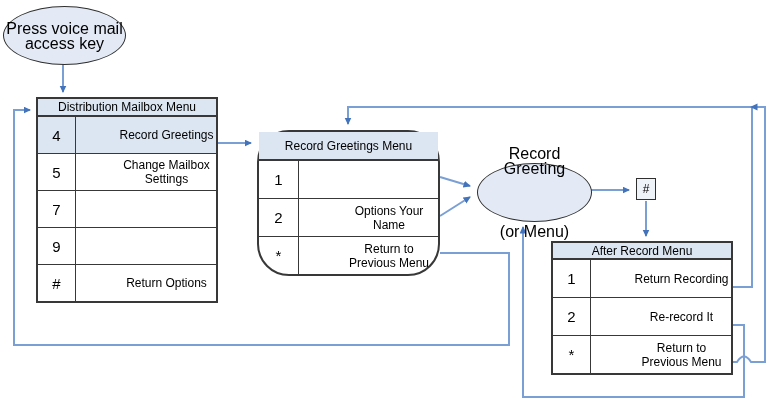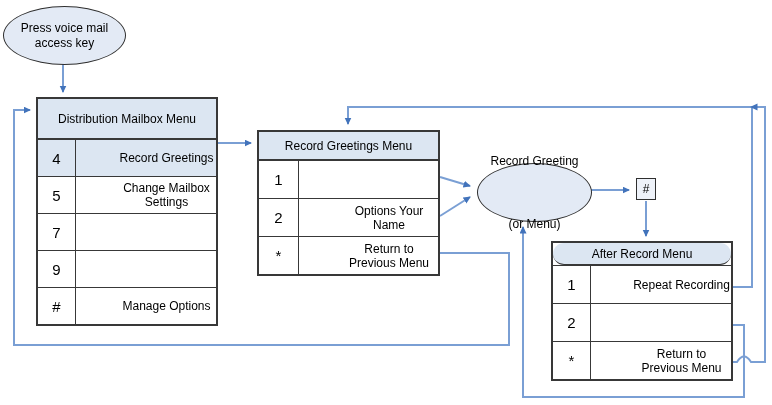--- a/index.html
+++ b/index.html
@@ -11,21 +11,21 @@
     color:#000;
     overflow:hidden;
   }
   #connectors{position:absolute;left:0;top:0;width:772px;height:405px;pointer-events:none;}
   .ellipse{
     position:absolute;
     background:#e3eaf5;
     border:1.6px solid #2f2f2f;
     border-radius:50%;
     display:flex;flex-direction:column;align-items:center;justify-content:center;
-    font-size:12px;line-height:15px;text-align:center;
+    font-size:16px;line-height:15px;text-align:center;
   }
   .menu-table{
     position:absolute;
     background:#ffffff;
     border:2px solid #383838;
     box-sizing:border-box;
   }
   .menu-header{
     background:#dce6f2;
     display:flex;align-items:center;justify-content:center;
@@ -48,31 +48,31 @@
   .menu-row .label{
     flex:1;
     display:flex;align-items:center;justify-content:center;
     font-size:12px;
     text-align:center;
     margin-left:41px;
   }
   .menu-row.highlight{background:#dce6f2;}
   
   .t1{left:36px;top:97px;width:182px;}
-  .t1 .menu-header{height:40px;}
+  .t1 .menu-header{height:17px;}
   .t1 .menu-row{height:37px;}
   .t1 .key{width:38px;}
   
-  .t2{left:257px;top:130px;width:183px;}
+  .t2{left:257px;top:130px;width:183px;border-radius:32px;}
   .t2 .menu-header{height:28px;}
   .t2 .menu-row{height:38px;}
   .t2 .key{width:40px;}
   
   .t3{left:551px;top:241px;width:182px;}
-  .t3 .menu-header{height:22px;border-radius:11px;}
+  .t3 .menu-header{height:16px;}
   .t3 .menu-row{height:38px;}
   .t3 .key{width:38px;}
   #start-ellipse{left:3px;top:6px;width:121px;height:57px;}
   #record-ellipse{left:477px;top:163px;width:113px;height:57px;gap:48px;}
   #pound-box{
     position:absolute;left:636px;top:178px;width:20px;height:22px;
     background:#eef2f9;border:1.6px solid #2f2f2f;box-sizing:border-box;
     display:flex;align-items:center;justify-content:center;
     font-size:12px;
   }
@@ -126,21 +126,21 @@
       <div class="label">Change Mailbox Settings</div>
     </div>
     <div class="menu-row">
       <div class="key">7</div>
     </div>
     <div class="menu-row">
       <div class="key">9</div>
     </div>
     <div class="menu-row">
       <div class="key">#</div>
-      <div class="label">Manage Options</div>
+      <div class="label">Return Options</div>
     </div>
   </div>
 
   <div class="menu-table t2">
     <div class="menu-header">Record Greetings Menu</div>
     <div class="menu-row">
       <div class="key">1</div>
     </div>
     <div class="menu-row">
       <div class="key">2</div>
@@ -158,24 +158,25 @@
   </div>
 
   <div id="pound-box">
     <span>#</span>
   </div>
 
   <div class="menu-table t3">
     <div class="menu-header">After Record Menu</div>
     <div class="menu-row">
       <div class="key">1</div>
-      <div class="label">Repeat Recording</div>
+      <div class="label">Return Recording</div>
     </div>
     <div class="menu-row">
       <div class="key">2</div>
+      <div class="label">Re-record It</div>
     </div>
     <div class="menu-row">
       <div class="key">*</div>
       <div class="label">Return to Previous Menu</div>
     </div>
   </div>
 
 </div>
 
 </body></html>

